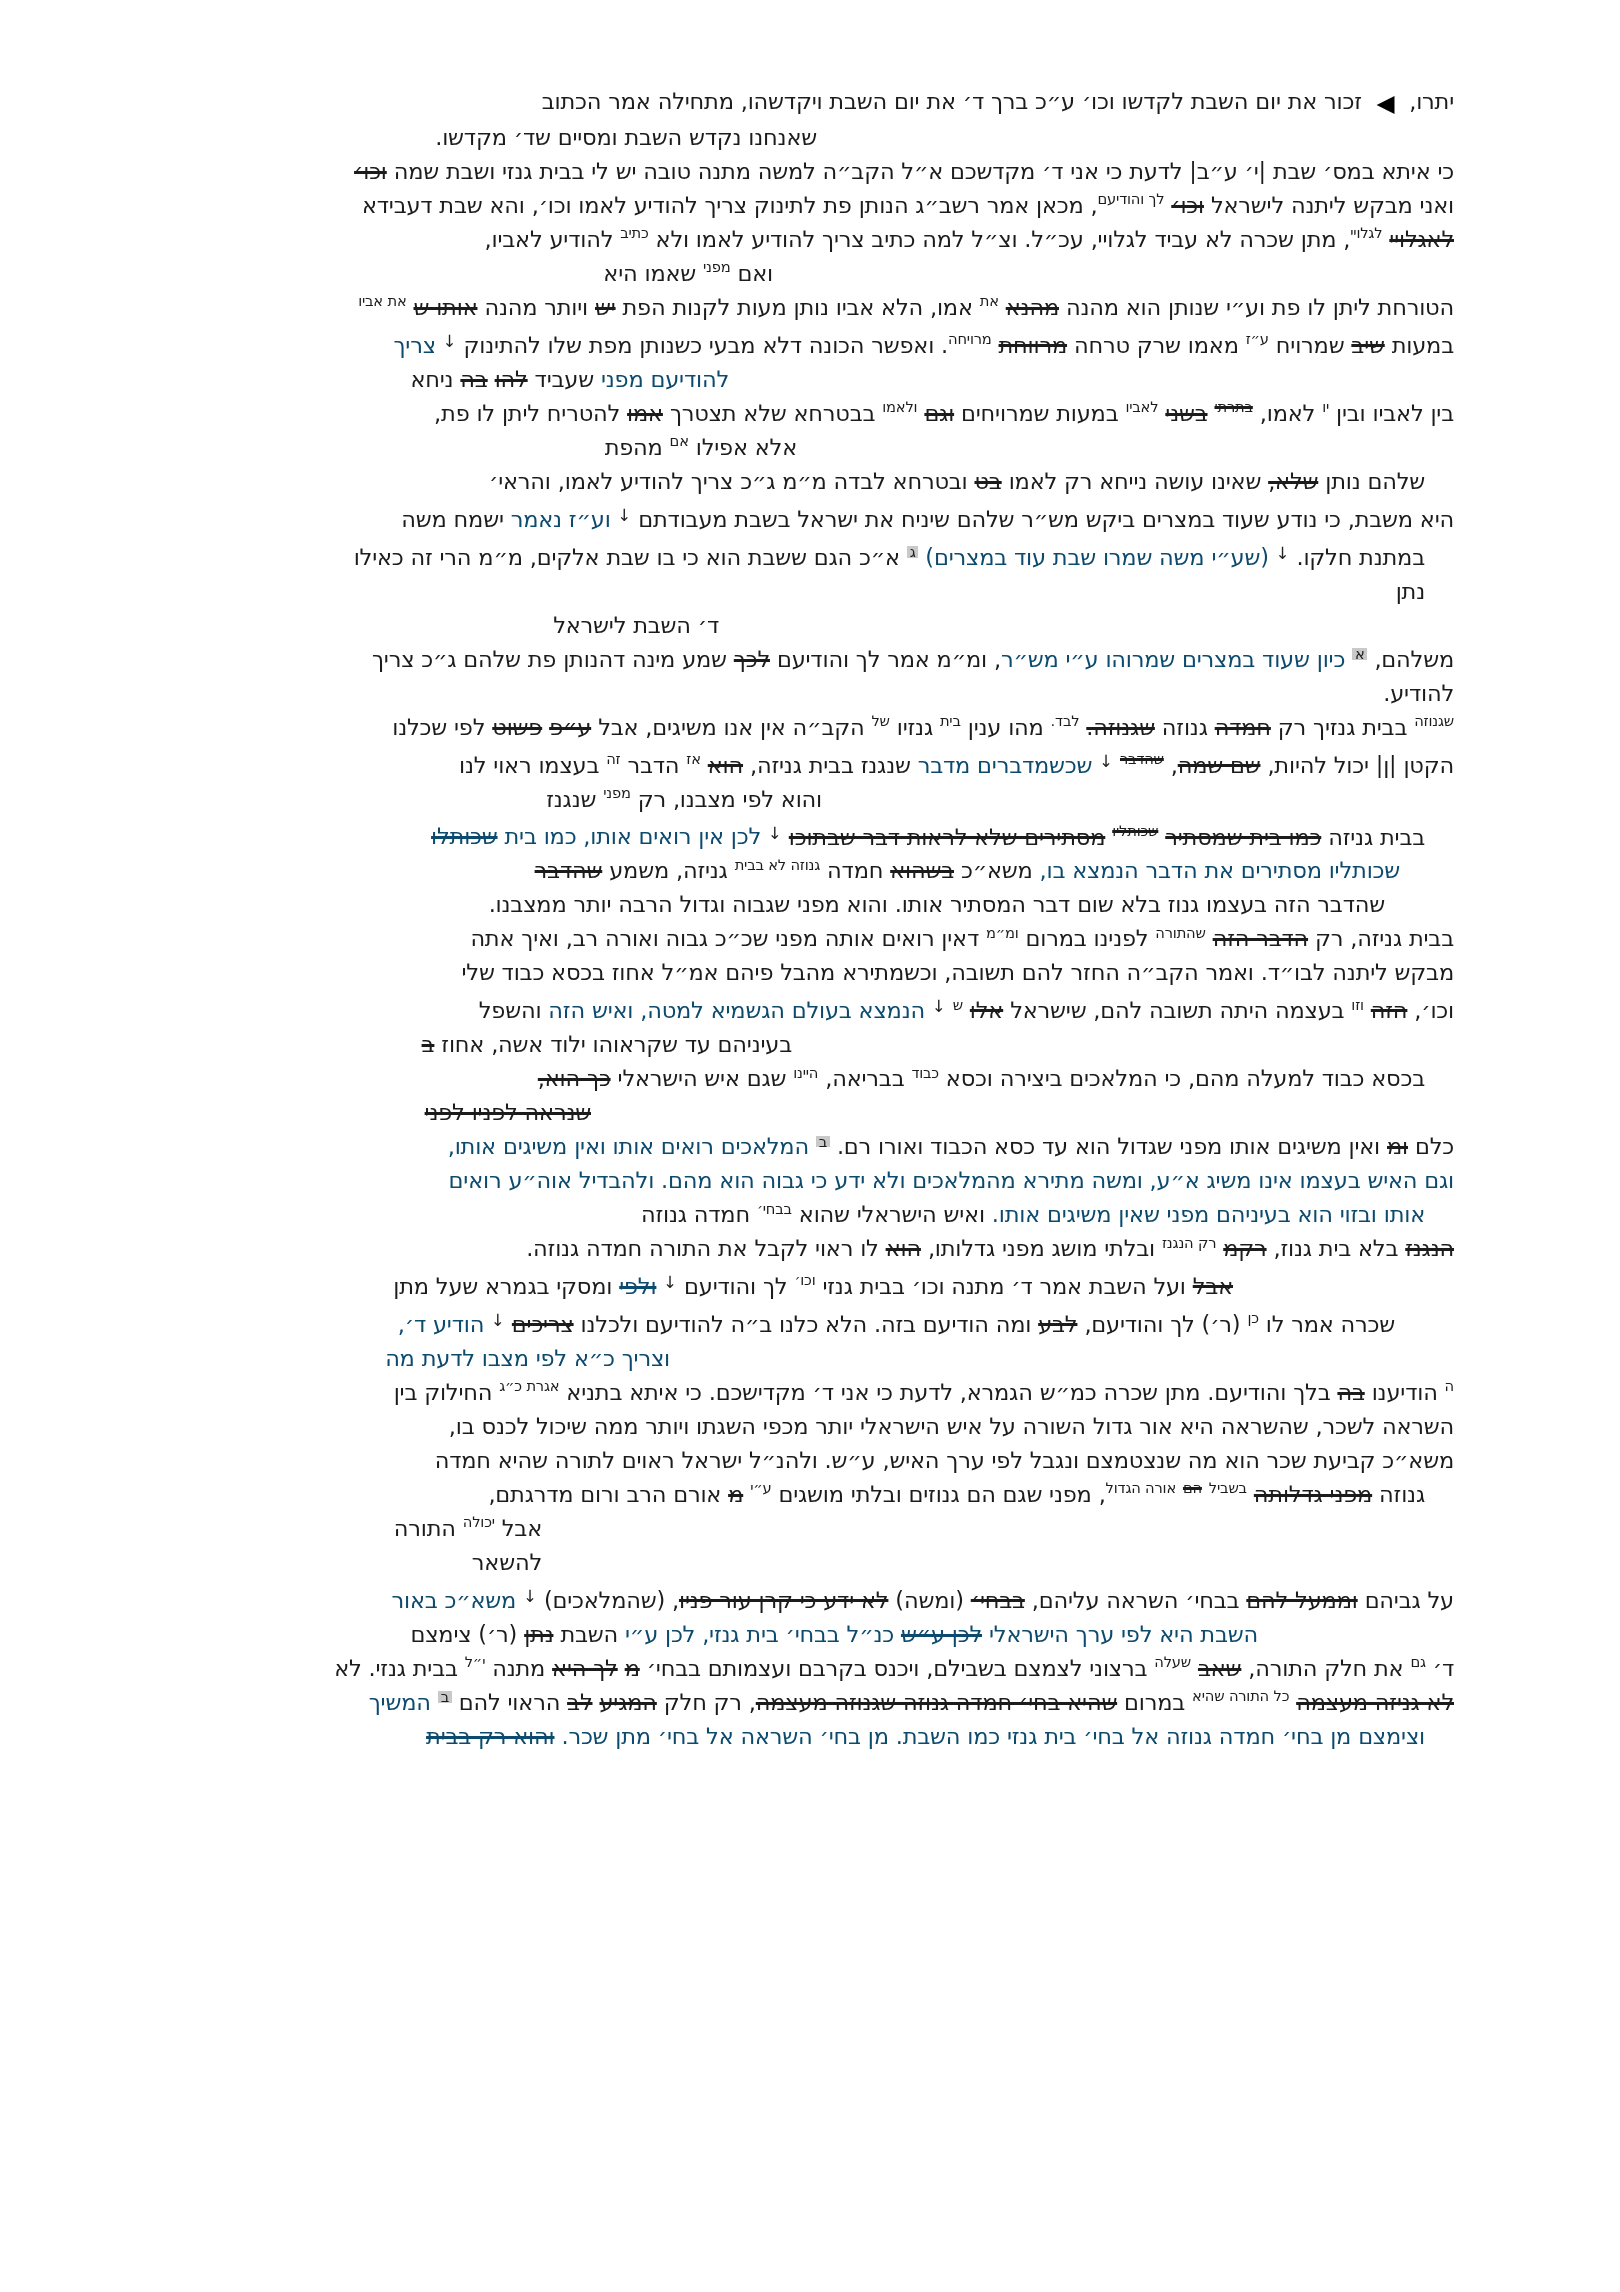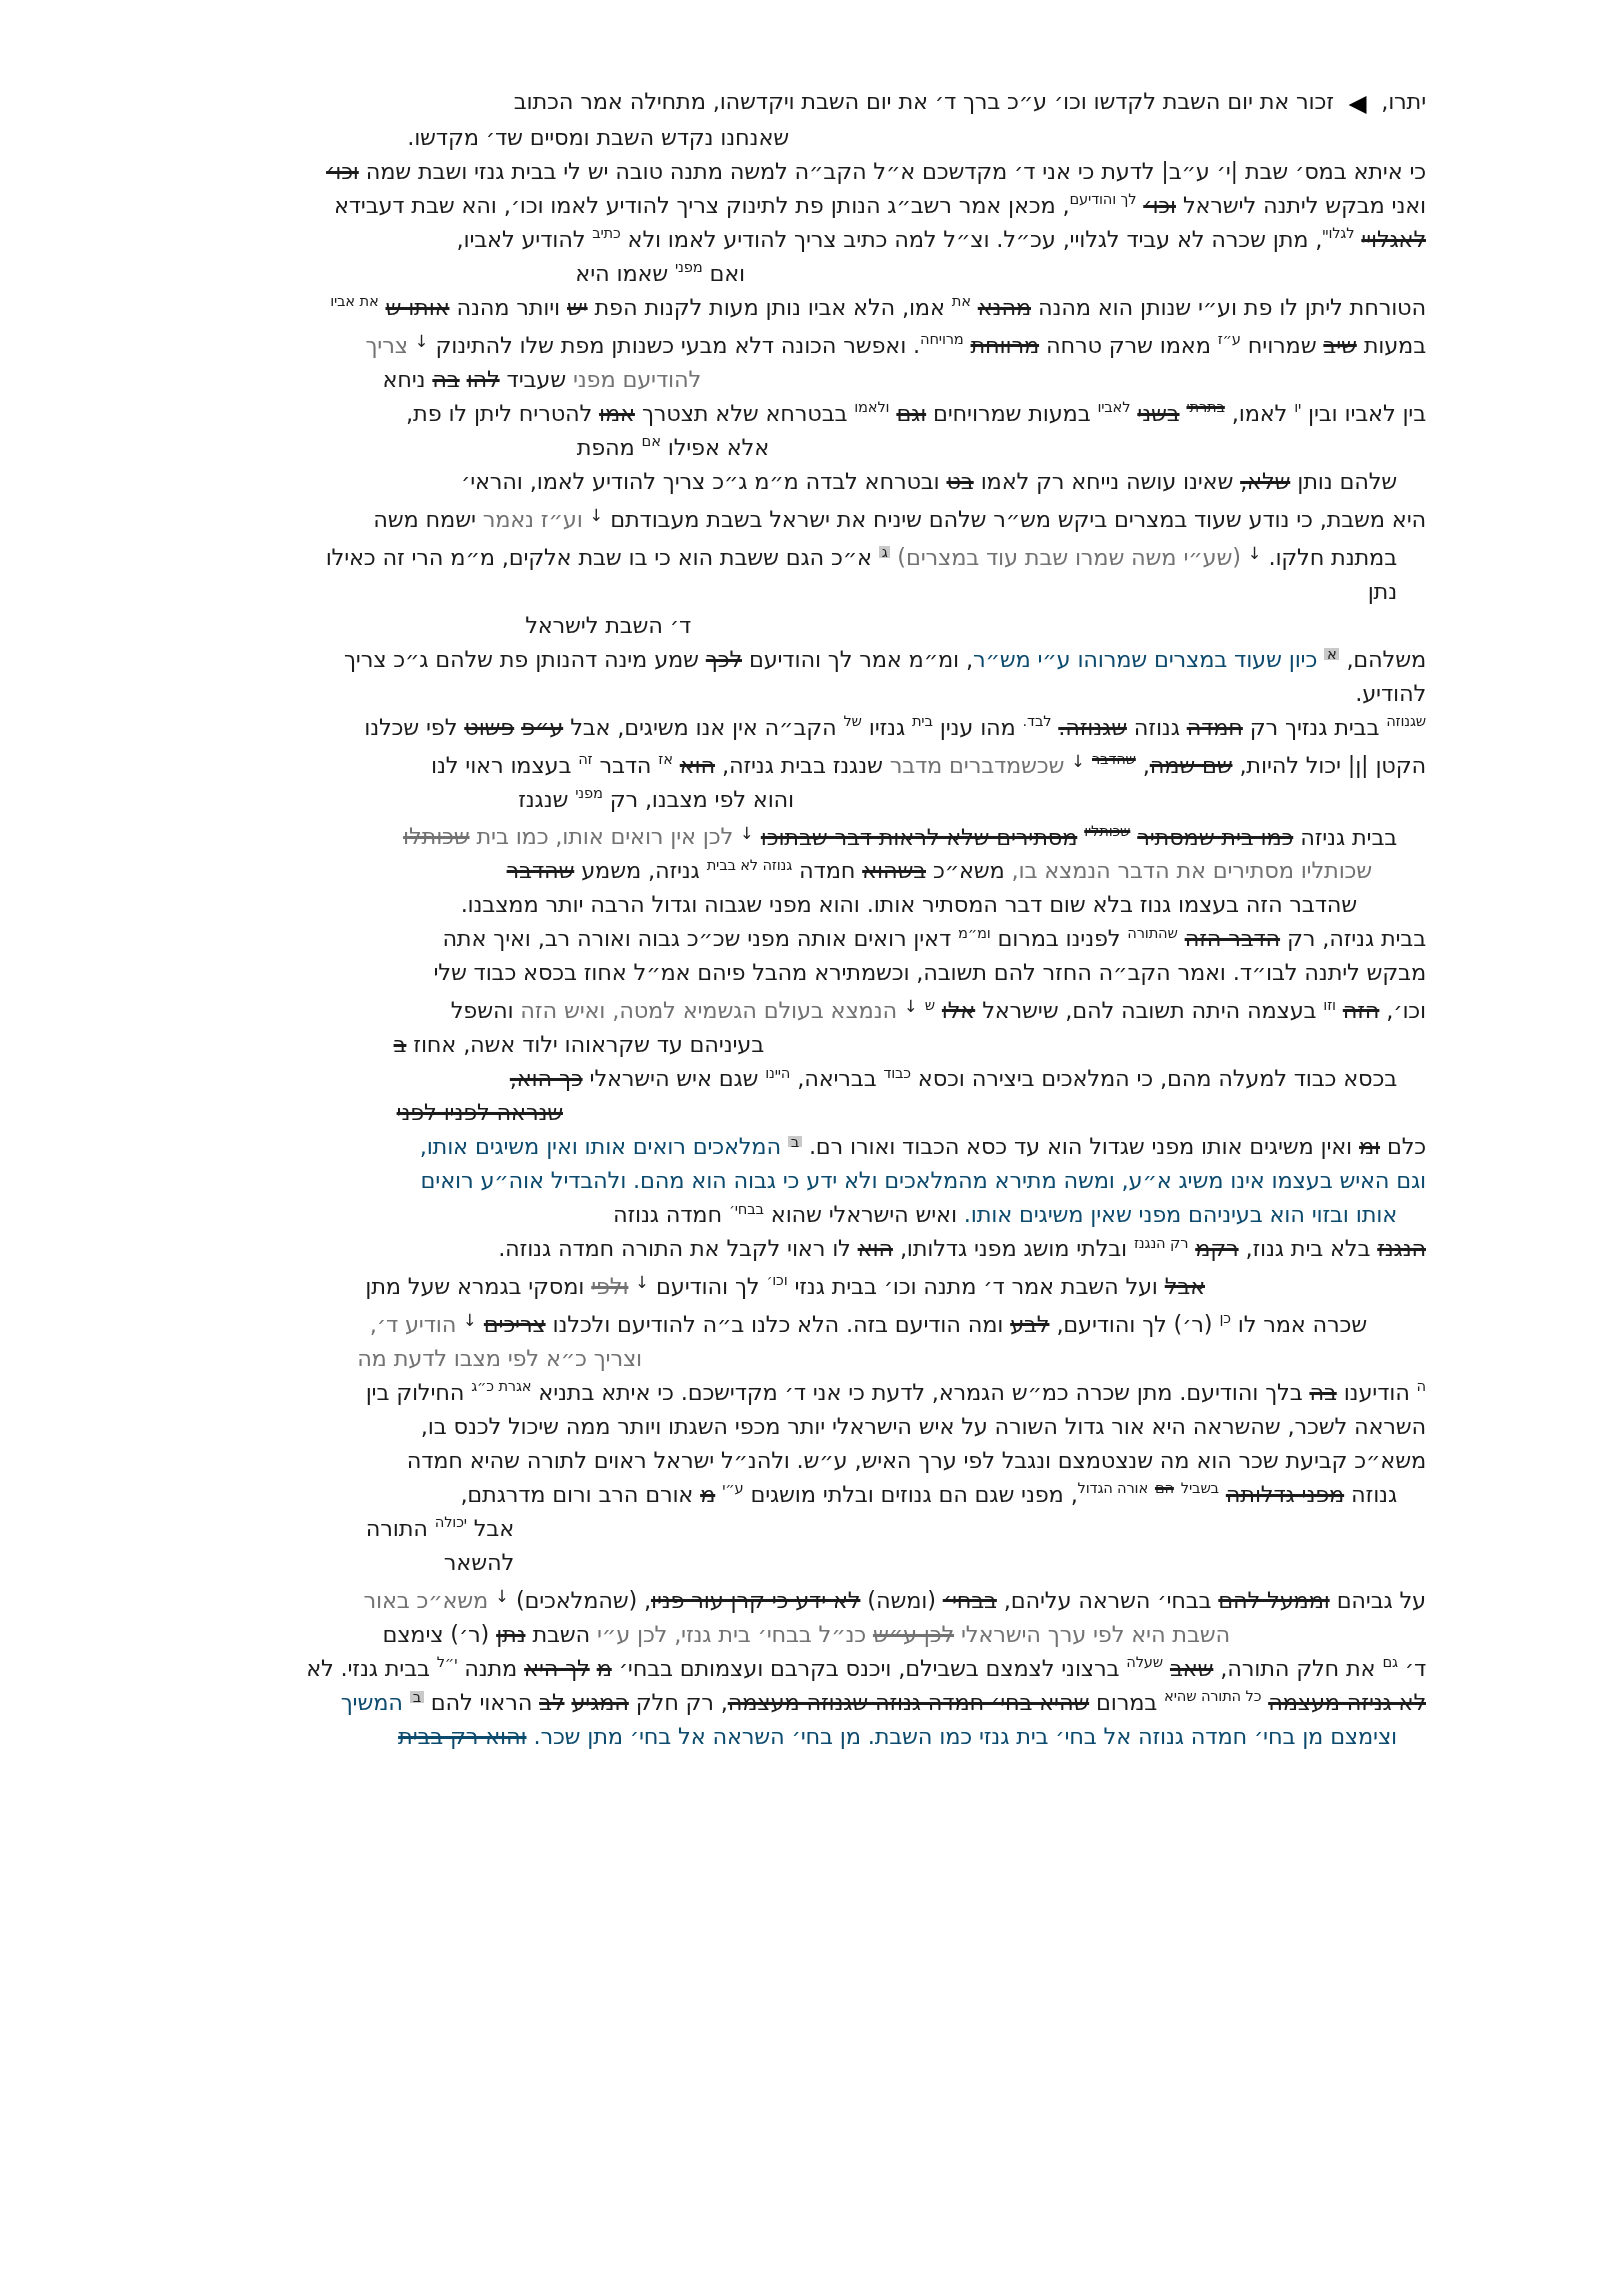--- a/index.html
+++ b/index.html
@@ -7,38 +7,38 @@
   .page{
     position:relative;
     width:1620px;height:2293px;
     background:#ffffff;
     overflow:hidden;
     font-family:"DejaVu Sans","Liberation Sans",sans-serif;
   }
   .text-col{
     position:absolute;
     top:84px;
-    right:194px;
+    right:166px;
     width:1129px;
     direction:rtl;
     font-size:22.5px;
     line-height:34px;
     color:#1c1c1c;
     letter-spacing:-0.2px;
   }
   .line{min-height:34px;white-space:normal;}
   .seg-n{color:#1c1c1c;}
   .seg-s{text-decoration:line-through;text-decoration-thickness:2.5px;}
   .seg-u{
     display:inline-block;
     vertical-align:8.8px;
     font-size:14.7px;
     line-height:9.8px;
   }
-  .seg-r{color:#737373;margin-top:36px;}
+  .seg-r{color:#0c4a6e;margin-top:36px;}
   .seg-b{color:#0c4a6e;}
   .seg-a{
     display:inline-block;
     vertical-align:5.9px;
     font-size:16.7px;
     color:#222222;
   }
   .seg-hl{
     display:inline-block;
     vertical-align:7.8px;

